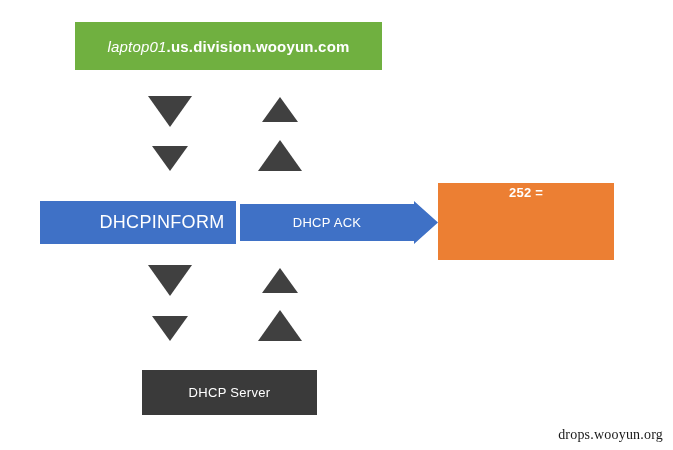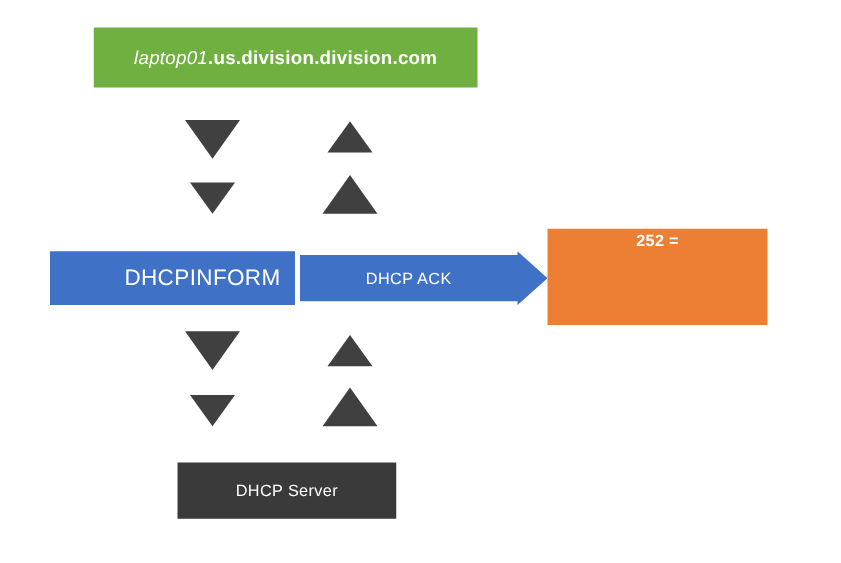--- a/index.html
+++ b/index.html
@@ -173,21 +173,21 @@
     color: #1a1a1a;
     letter-spacing: 0.2px;
   }
 </style>
 </head>
 <body>
 
 <div id="canvas">
 
   <div class="node" id="client-node">
-    <span><span class="hostname">laptop01</span><span class="domain-part">.us.division.division.com</span></span>
+    <span><span class="hostname">laptop01</span><span class="domain-part">.us.division.wooyun.com</span></span>
   </div>
 
   <div class="tri tri-down" id="tri-down-1"></div>
   <div class="tri tri-down" id="tri-down-2"></div>
   <div class="tri tri-up" id="tri-up-1"></div>
   <div class="tri tri-up" id="tri-up-2"></div>
 
   <div class="node" id="dhcpinform-node">
     <span>DHCPINFORM</span>
   </div>
@@ -202,14 +202,15 @@
 
   <div class="tri tri-down" id="tri-down-3"></div>
   <div class="tri tri-down" id="tri-down-4"></div>
   <div class="tri tri-up" id="tri-up-3"></div>
   <div class="tri tri-up" id="tri-up-4"></div>
 
   <div class="node" id="server-node">
     <span>DHCP Server</span>
   </div>
 
+  <div id="watermark">drops.wooyun.org</div>
 
 </div>
 
 </body></html>

